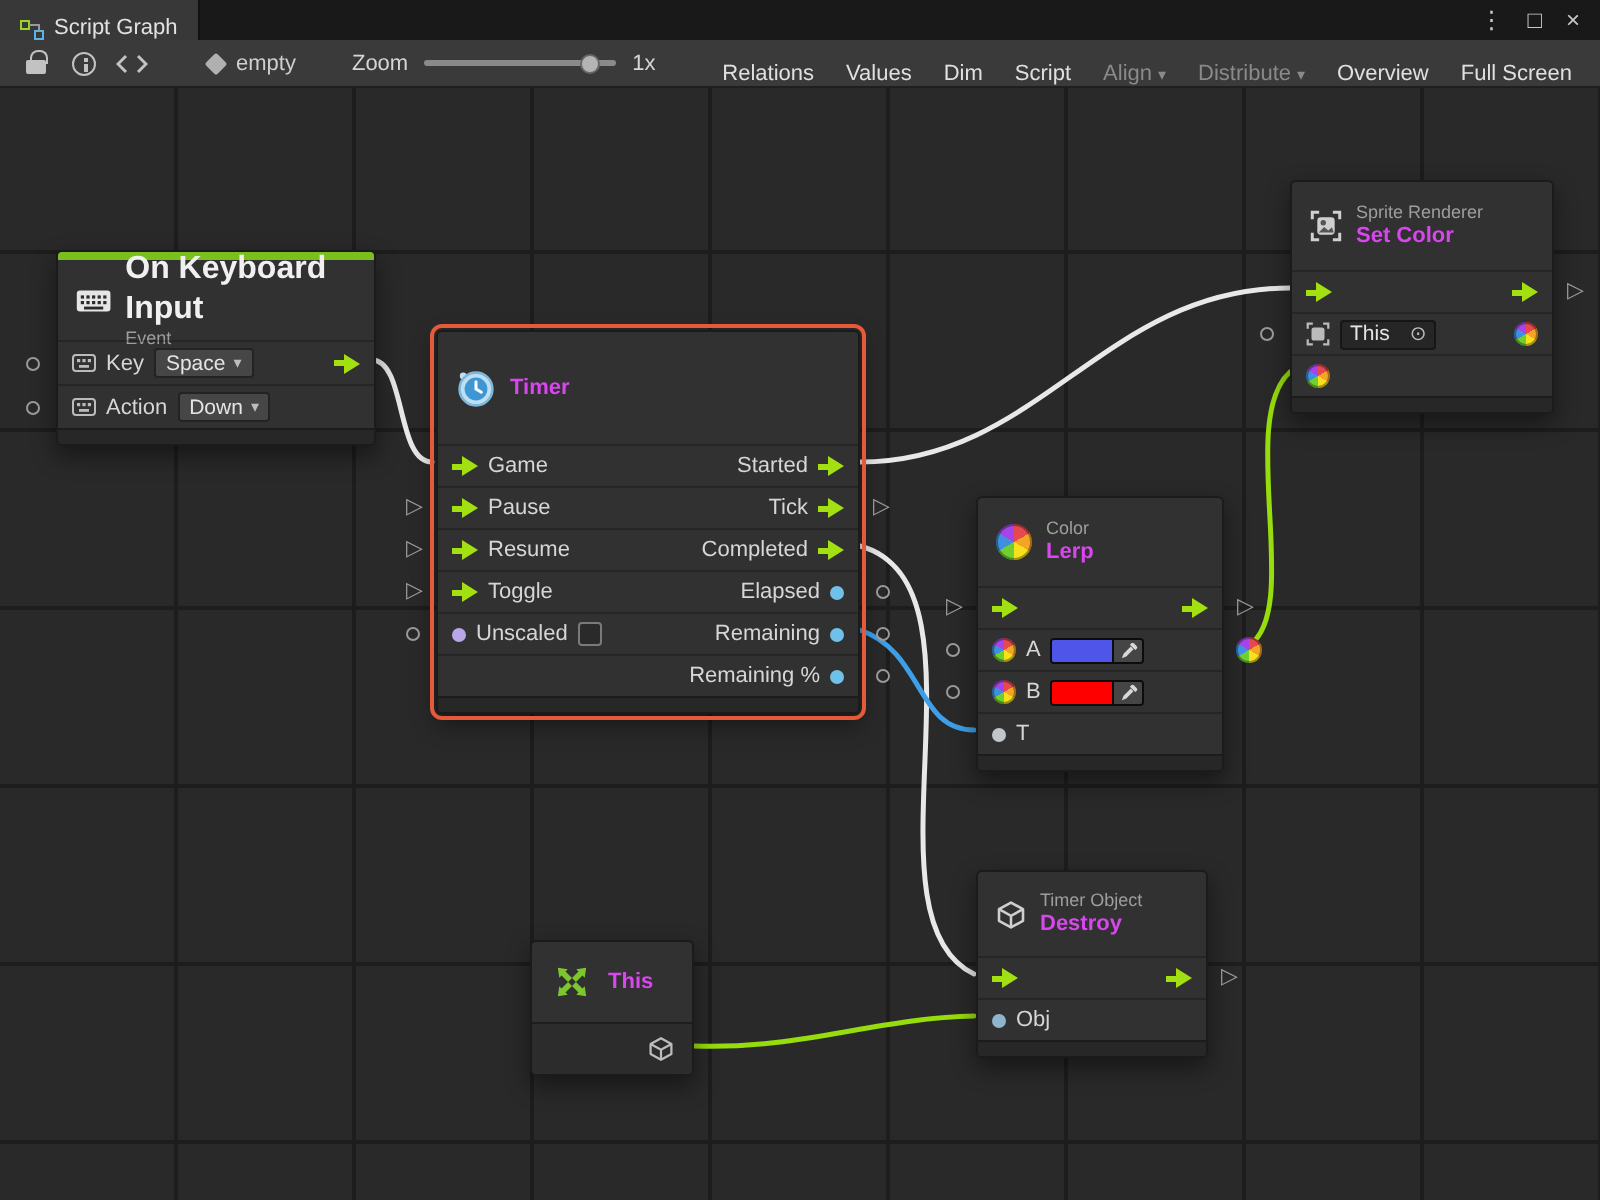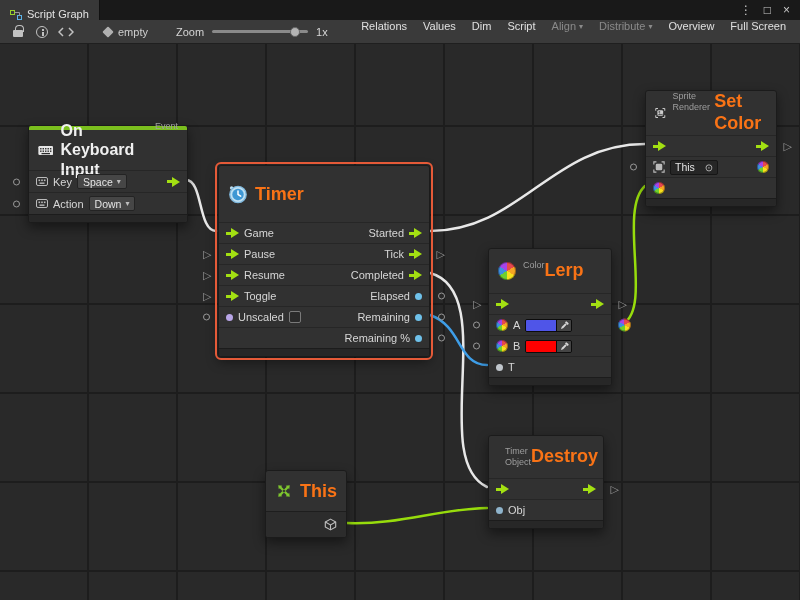--- a/index.html
+++ b/index.html
@@ -20,35 +20,35 @@
   .lock{position:relative;width:10px;height:7px;background:#c2c2c2;border-radius:1px;margin-top:4px}
   .lock::before{content:"";position:absolute;top:-5px;left:1.5px;width:7px;height:6px;border:1.6px solid #c2c2c2;border-bottom:none;border-radius:4px 4px 0 0}
   .info{position:relative;width:12px;height:12px;border:1.2px solid #c2c2c2;border-radius:50%}
   .info::before{content:"";position:absolute;left:5px;top:2.4px;width:2px;height:2px;background:#c2c2c2}
   .info::after{content:"";position:absolute;left:5px;top:5.4px;width:2px;height:4px;background:#c2c2c2}
   .gname{display:flex;align-items:center;gap:6px;margin-left:26px;color:#cfcfcf}
   .gdiamond{width:8px;height:8px;background:#b0b0b0;transform:rotate(45deg);border-radius:1px}
   .zoomgrp{display:flex;align-items:center;gap:8px;margin-left:28px}
   .ztrack{width:96px;height:3px;background:#8a8a8a;border-radius:2px;position:relative}
   .zknob{position:absolute;left:78px;top:50%;transform:translateY(-50%);width:10px;height:10px;border-radius:50%;background:#b4b4b4;border:1px solid #666}
-  .tbtns{margin-left:auto;display:flex;align-items:flex-start;height:100%}
+  .tbtns{margin-left:auto;display:flex;align-items:flex-end;height:100%}
   .tbtn{display:flex;align-items:center;gap:3px;padding:0 8px;color:#e0e0e0;cursor:default}
   .tbtn.muted{color:#8a8a8a}
   
   .canvas{position:relative;width:800px;height:556px;background-color:#292929;
     background-image:linear-gradient(#1d1d1d 2px,transparent 2px),linear-gradient(90deg,#1d1d1d 2px,transparent 2px);
     background-size:89px 89px;background-position:-2px -8px;overflow:hidden}
   .wires{position:absolute;inset:0}
   
   .node{position:absolute;background:var(--nodebg);border:1px solid var(--nodeborder);border-radius:3px;color:var(--txt);font-size:11px;box-shadow:0 5px 12px rgba(0,0,0,.45)}
   .node.selected{outline:2px solid var(--sel);outline-offset:1px}
   .nhead{display:flex;align-items:center;gap:7px;padding:0 9px}
-  .nh-col{display:flex;flex-direction:row;line-height:1.2}
+  .nh-col{display:flex;flex-direction:column;line-height:1.2}
   .cat{font-size:9px;color:var(--cat)}
-  .ttl{font-size:18px;font-weight:bold;color:#f97316}
+  .ttl{font-size:11px;font-weight:bold;color:#d946ef}
   .nrow{height:21px;display:flex;align-items:center;gap:5px;padding:0 7px;position:relative;border-top:1px solid rgba(0,0,0,.22)}
   .nfoot{height:8px;background:var(--foot);border-top:1px solid #1c1c1c;border-radius:0 0 2px 2px}
   .t-right{margin-left:auto;display:flex;align-items:center;gap:5px}
   .t-left{display:flex;align-items:center;gap:5px}
   
   .farrow{position:relative;width:13px;height:10px;flex:0 0 13px}
   .farrow::before{content:"";position:absolute;left:0;top:3.5px;width:6px;height:3px;background:var(--green)}
   .farrow::after{content:"";position:absolute;left:5px;top:0;width:0;height:0;border-left:8px solid var(--green);border-top:5px solid transparent;border-bottom:5px solid transparent}
   .dot{width:7px;height:7px;border-radius:50%;flex:0 0 7px}
   .dot.blue{background:#58a6e0}.dot.lblue{background:#6fc1ea}.dot.purple{background:#b9a6e8}.dot.gray{background:#c0c6cc}.dot.objc{background:#8fb4cc}

